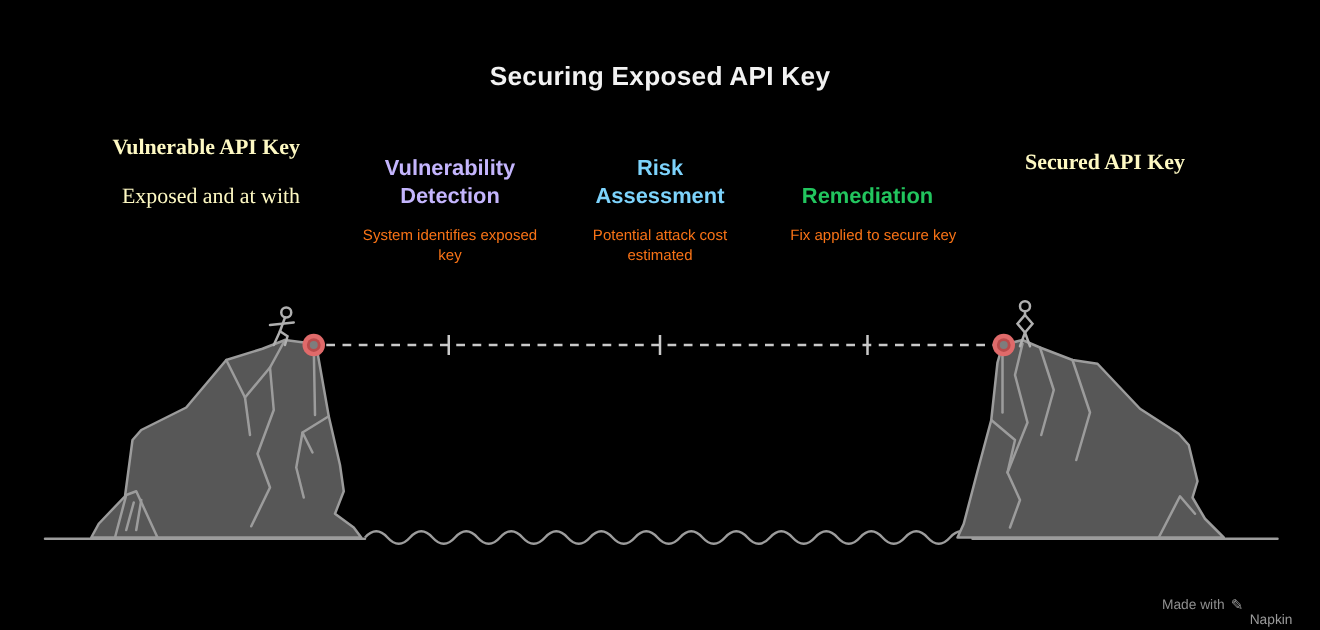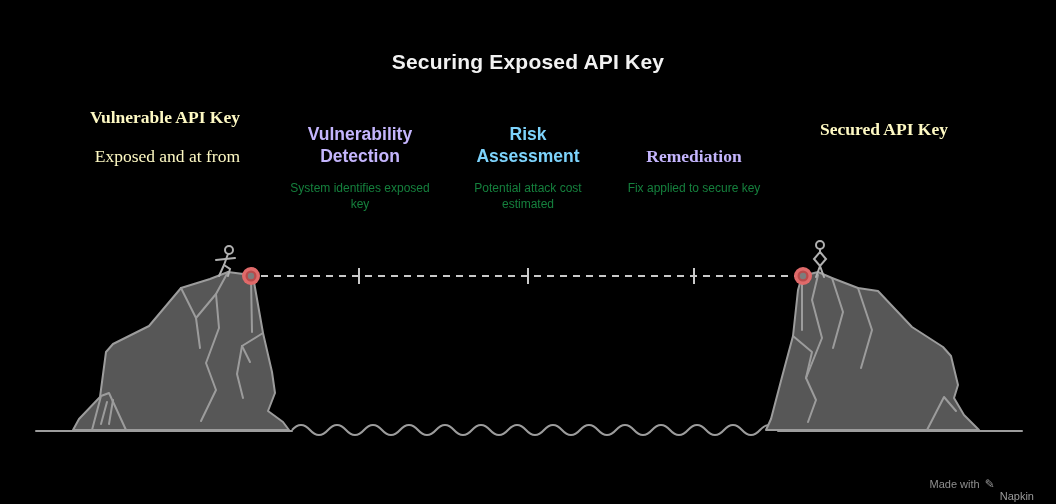--- a/index.html
+++ b/index.html
@@ -24,25 +24,25 @@
     font-size:17.5px;font-weight:bold;line-height:1.25;
   }
   .stage .stage-title span{display:block;margin:0 auto;}
   .stage-1{left:275px;}
   .stage-2{left:443px;}
   .stage-3{left:609px;}
   .stage-1 .stage-title{color:#c4b5fd;}
   .stage-1 .stage-title span{max-width:122px;}
   .stage-2 .stage-title{color:#7dd3fc;}
   .stage-2 .stage-title span{max-width:112px;}
-  .stage-3 .stage-title{color:#c4b5fd;font-family:Liberation Serif, serif;}
+  .stage-3 .stage-title{color:#22c55e;}
   .stage .stage-desc{
-    margin:12px auto 0 auto;font-size:12px;line-height:1.35;color:#15803d;max-width:150px;
+    margin:12px auto 0 auto;font-size:12px;line-height:1.35;color:#f97316;max-width:150px;
   }
-  .stage-3 .stage-desc{max-width:142px;}
+  .stage-3 .stage-desc{max-width:142px;text-align:right;}
   .credit{
     position:absolute;right:22px;top:466px;color:#8f8f8f;font-size:11px;
     display:flex;align-items:center;gap:5px;text-decoration:none;
   }
   .credit .brand{color:#9a9a9a;margin-top:24px;}
   .credit .pencil{font-size:12px;color:#9a9a9a;}
 </style>
 </head>
 <body>
 
@@ -118,21 +118,21 @@
       <path d="M820 252 L826 259 L820 266 L814 259 Z"></path>
       <path d="M820 266 L816 277"></path>
       <path d="M820 266 L824 277"></path>
     </g>
   </svg>
 
   <div class="page-title">Securing Exposed API Key</div>
 
   <div class="side-block side-left">
     <p class="heading">Vulnerable API Key</p>
-    <p class="desc">Exposed and at from</p>
+    <p class="desc">Exposed and at with</p>
   </div>
 
   <div class="stage stage-1">
     <div class="stage-title">
       <span>Vulnerability Detection</span>
     </div>
     <div class="stage-desc">System identifies exposed key</div>
   </div>
 
   <div class="stage stage-2">

